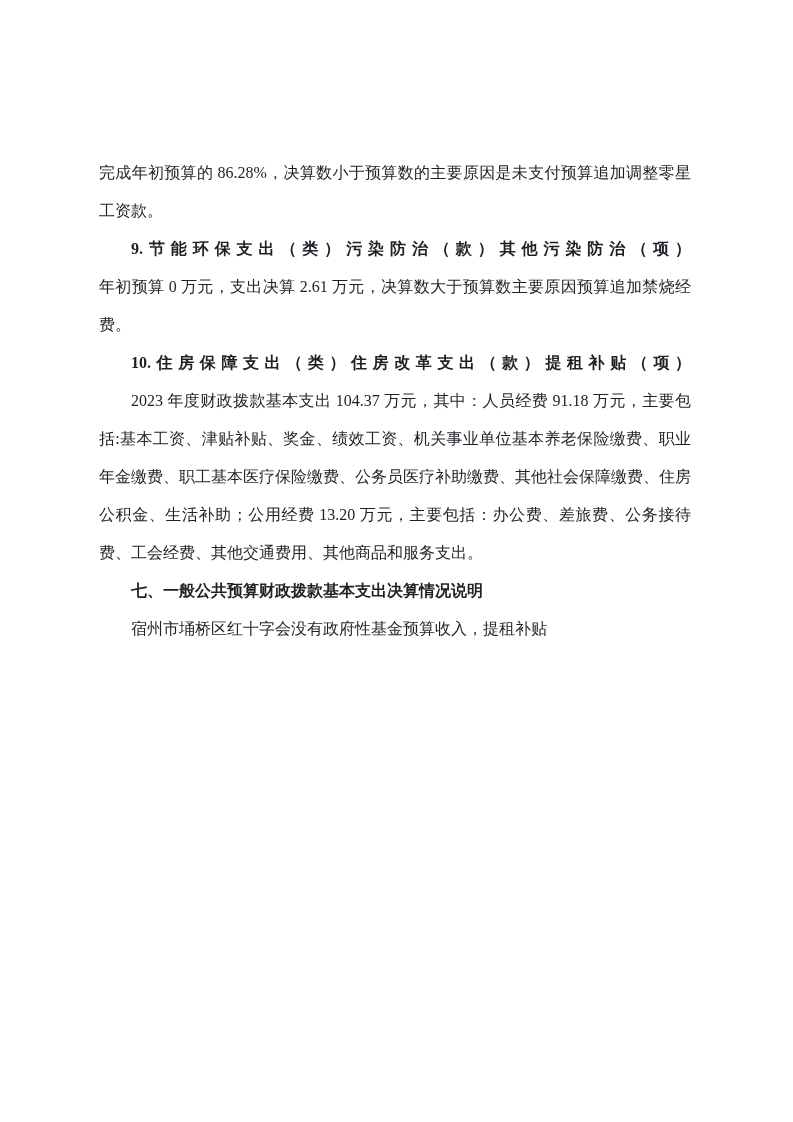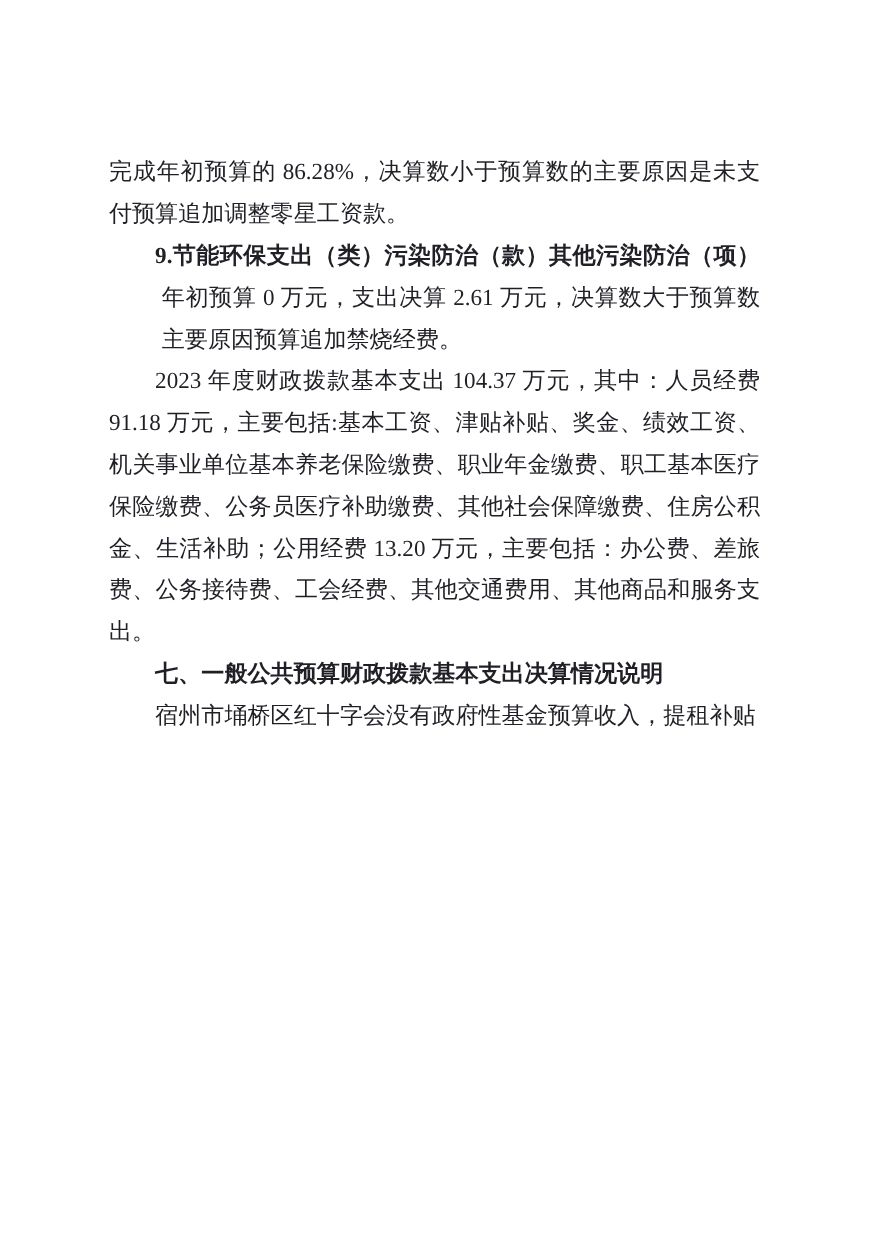--- a/index.html
+++ b/index.html
@@ -16,23 +16,23 @@
     width:793px;
     height:1122px;
     background:var(--page-bg);
     overflow:hidden;
     font-family:"Liberation Serif","DejaVu Serif",serif;
     color:var(--text-color);
   }
   .textblock{
     position:absolute;
     left:99px;
-    top:137px;
+    top:154px;
     width:592px;
-    font-size:21px;
+    font-size:16px;
     line-height:38px;
     text-align:justify;
   }
   .para{
     margin:0;
     padding:0;
     text-indent:2em;
   }
   .para.no-indent{
     text-indent:0;
@@ -41,21 +41,20 @@
     display:block;
     font-weight:bold;
     text-indent:2em;
     text-align:justify;
     text-align-last:justify;
   }
   .item-body{
     display:block;
     text-indent:0;
     text-align:justify;
-    margin-left:48px;
   }
   .section-heading{
     font-weight:bold;
     text-align:left;
   }
 </style>
 </head>
 <body>
 
 <div class="page">
@@ -63,20 +62,21 @@
 
     <p class="para no-indent">完成年初预算的 86.28%，决算数小于预算数的主要原因是未支付预算追加调整零星工资款。</p>
 
     <p class="para">
       <span class="item-heading">9.节能环保支出（类）污染防治（款）其他污染防治（项）</span>
       <span class="item-body">年初预算 0 万元，支出决算 2.61 万元，决算数大于预算数主要原因预算追加禁烧经费。</span>
     </p>
 
 
     <p class="para">
+      <span class="item-heading">10.住房保障支出（类）住房改革支出（款）提租补贴（项）</span>
     </p>
 
 
     <p class="para">2023 年度财政拨款基本支出 104.37 万元，其中：人员经费 91.18 万元，主要包括:基本工资、津贴补贴、奖金、绩效工资、机关事业单位基本养老保险缴费、职业年金缴费、职工基本医疗保险缴费、公务员医疗补助缴费、其他社会保障缴费、住房公积金、生活补助；公用经费 13.20 万元，主要包括：办公费、差旅费、公务接待费、工会经费、其他交通费用、其他商品和服务支出。</p>
 
     <p class="para section-heading">七、一般公共预算财政拨款基本支出决算情况说明</p>
 
     <p class="para">宿州市埇桥区红十字会没有政府性基金预算收入，提租补贴</p>
 
   </main>

